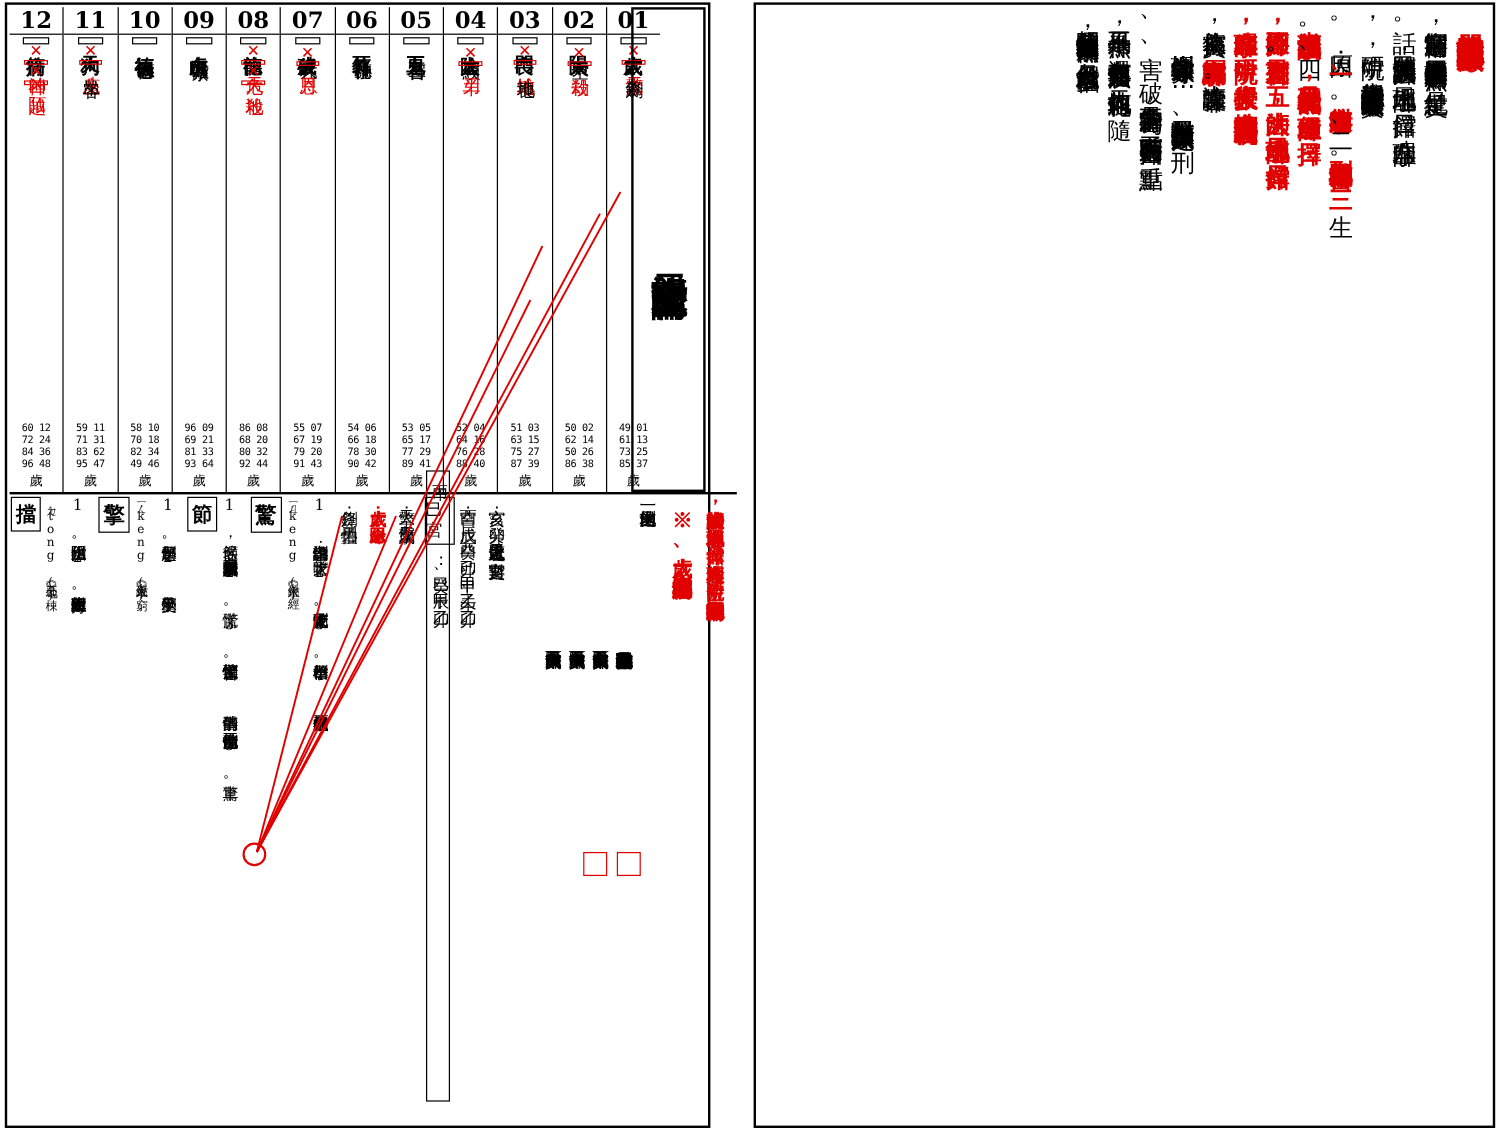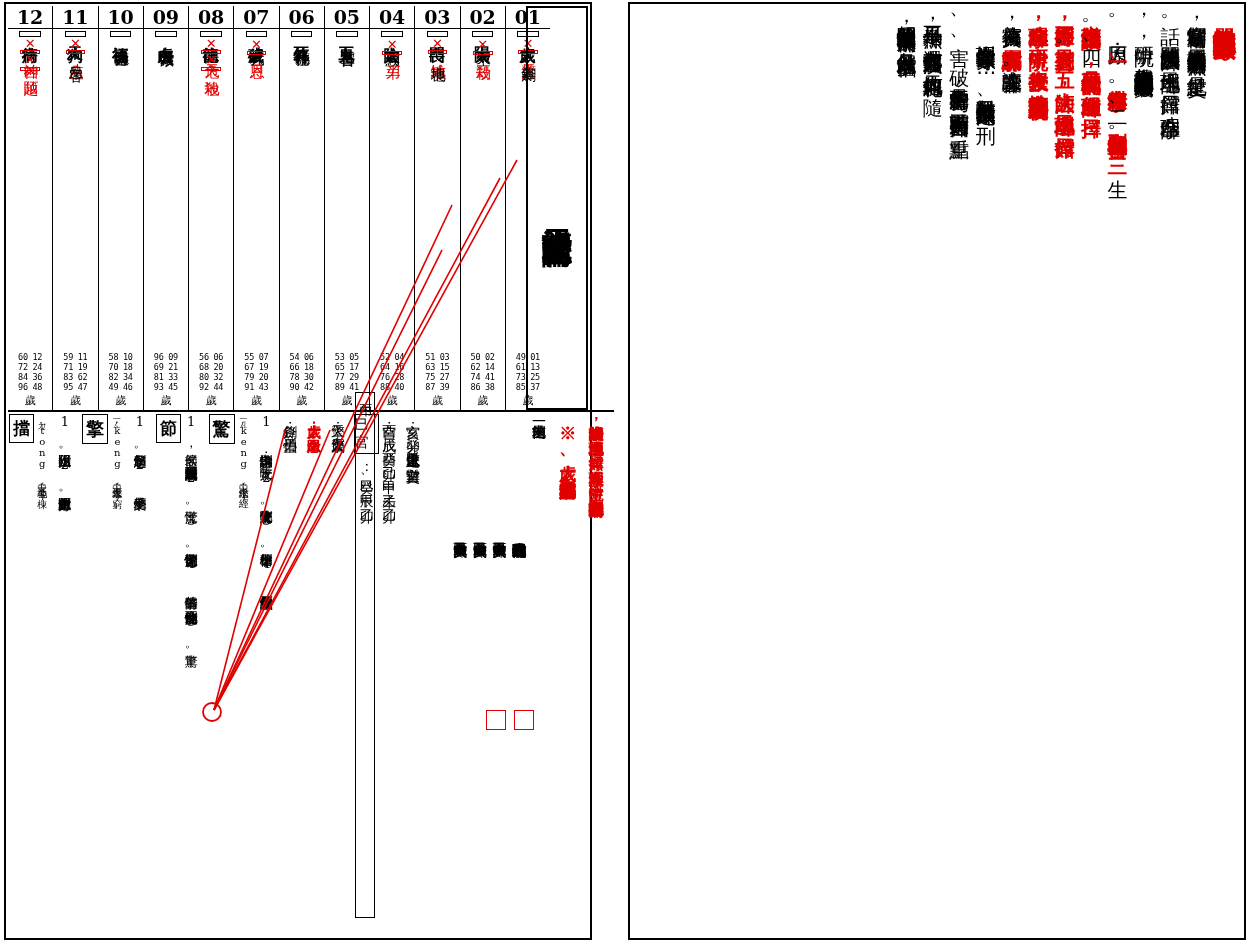--- a/index.html
+++ b/index.html
@@ -221,21 +221,21 @@
           <div class="num">11</div>
           <div class="numline"></div>
           <div class="boxname v">天狗</div>
           <div class="starlist">
             <div class="xmark">✕</div>
             <div class="star v redbox">八座</div>
             <div class="star v plain">吊客</div>
           </div>
           <div class="ages">
             <div>59 11</div>
-            <div>71 19</div>
+            <div>71 31</div>
             <div>83 62</div>
             <div>95 47</div>
           </div>
           <div class="agelabel">歲</div>
         </div>
         <div class="col">
           <div class="num">10</div>
           <div class="numline"></div>
           <div class="boxname v">福德</div>
           <div class="starlist">
@@ -255,36 +255,36 @@
           <div class="numline"></div>
           <div class="boxname v">白虎</div>
           <div class="starlist">
             <div class="star v plain">天雄</div>
             <div class="star v plain">紫微</div>
           </div>
           <div class="ages">
             <div>96 09</div>
             <div>69 21</div>
             <div>81 33</div>
-            <div>93 45</div>
+            <div>93 64</div>
           </div>
           <div class="agelabel">歲</div>
         </div>
         <div class="col">
           <div class="num">08</div>
           <div class="numline"></div>
           <div class="boxname v">龍德</div>
           <div class="starlist">
             <div class="xmark">✕</div>
             <div class="star v redbox">天危</div>
             <div class="xmark">✕</div>
             <div class="star v redbox">地殺</div>
           </div>
           <div class="ages">
-            <div>56 06</div>
+            <div>86 08</div>
             <div>68 20</div>
             <div>80 32</div>
             <div>92 44</div>
           </div>
           <div class="agelabel">歲</div>
         </div>
         <div class="col">
           <div class="num">07</div>
           <div class="numline"></div>
           <div class="boxname v">歲破</div>
@@ -372,21 +372,21 @@
           <div class="numline"></div>
           <div class="boxname v">太陽</div>
           <div class="starlist">
             <div class="star v plain">天空</div>
             <div class="xmark">✕</div>
             <div class="star v redbox">劫殺</div>
           </div>
           <div class="ages">
             <div>50 02</div>
             <div>62 14</div>
-            <div>74 41</div>
+            <div>50 26</div>
             <div>86 38</div>
           </div>
           <div class="agelabel">歲</div>
         </div>
         <div class="col">
           <div class="num">01</div>
           <div class="numline"></div>
           <div class="boxname v">太歲</div>
           <div class="starlist">
             <div class="xmark">✕</div>

